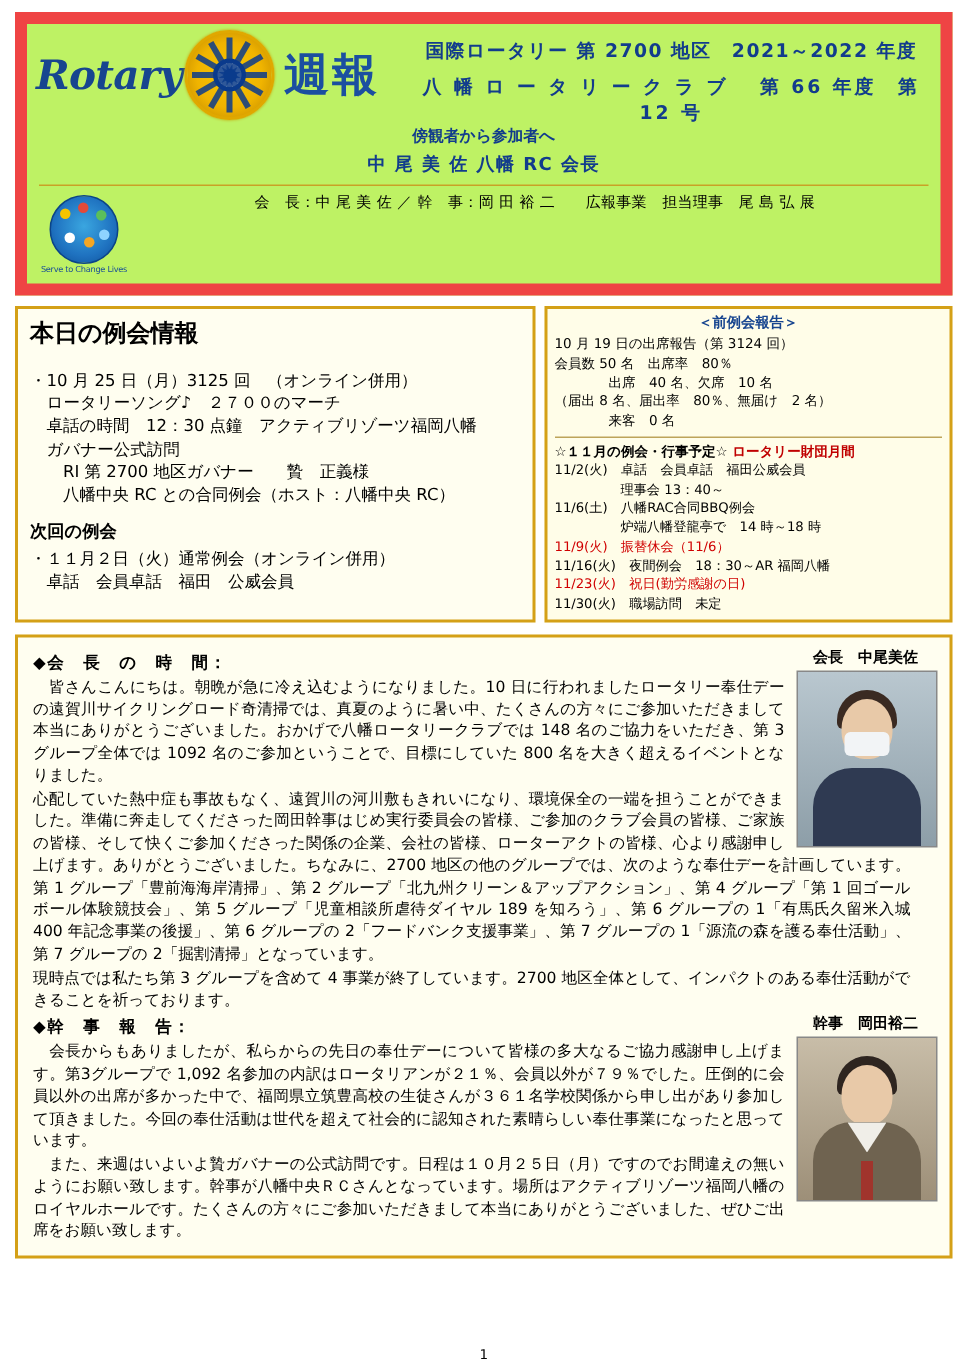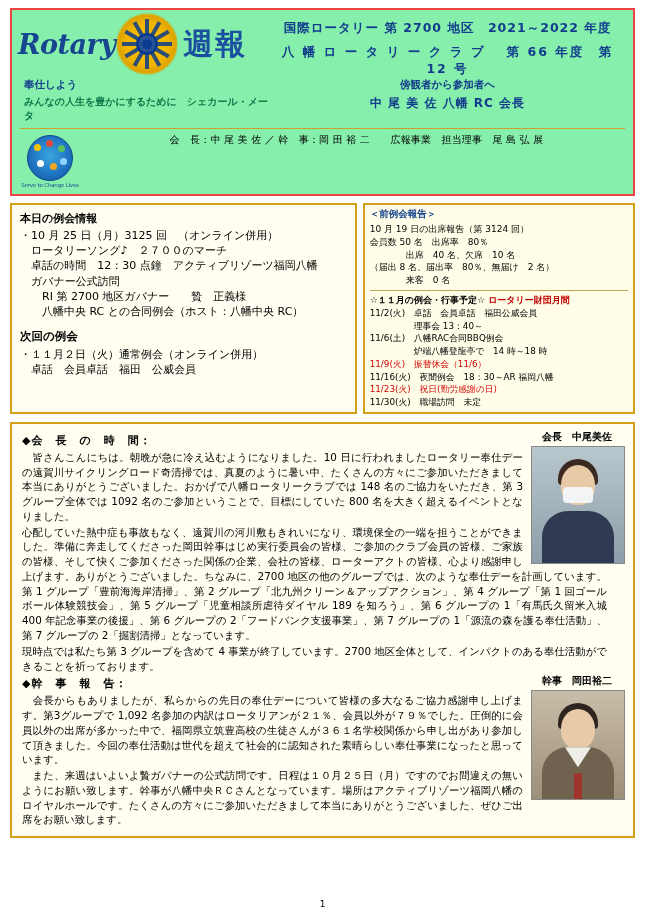--- a/index.html
+++ b/index.html
@@ -18,22 +18,22 @@
   .page {
     width: 645px;
     height: 913px;
     position: relative;
     box-sizing: border-box;
     padding: 8px 10px;
   }
 
   
   .header-box {
-    border: 2px solid #ef4444;
-    background: #86efac;
+    border: 8px solid #ef4444;
+    background: #bef264;
     position: relative;
     padding: 4px 6px 6px 6px;
     box-sizing: border-box;
   }
   .header-top {
     display: flex;
     align-items: flex-start;
     height: 62px;
   }
   .logo-area {
@@ -217,37 +217,37 @@
     box-sizing: border-box;
   }
   .mid-right {
     flex: 1 1 44%;
     border: 2px solid #d4a017;
     background: #fffde8;
     padding: 3px 5px;
     box-sizing: border-box;
   }
   .sec-title {
-    font-size: 11px;
-    font-weight: bold;
-    margin-bottom: 2px;
+    font-size: 16px;
+    font-weight: bold;
+    margin-bottom: 13px;
   }
   .mline {
     font-size: 11px;
     line-height: 1.38;
     white-space: pre;
   }
   .next-title {
     font-size: 11.5px;
     font-weight: bold;
     margin: 10px 0 3px 0;
   }
 
   .rep-head {
-    text-align: left;
+    text-align: center;
     font-size: 9.5px;
     font-weight: bold;
     color: #17458f;
     margin-bottom: 2px;
   }
   .rline {
     font-size: 9px;
     line-height: 1.42;
     white-space: pre;
   }
@@ -411,24 +411,20 @@
         </span>
         <span class="shuho">週報</span>
       </div>
       <div class="header-right">
         <div class="hdr-line1">国際ロータリー 第 2700 地区　2021～2022 年度</div>
         <div class="hdr-line2">八 幡 ロ ー タ リ ー ク ラ ブ 　第 66 年度　第 12 号</div>
       </div>
     </div>
 
     <div class="motto-row">
-      <div class="motto-left">
-        <div class="motto-l1">奉仕しよう</div>
-        <div class="motto-l2">みんなの人生を豊かにするために　シェカール・メータ</div>
-      </div>
       <div class="motto-right">
         <div class="motto-r1">傍観者から参加者へ</div>
         <div class="motto-r2">中 尾 美 佐 八幡 RC 会長</div>
       </div>
     </div>
 
     <hr class="hdr-divider">
 
     <div class="officers">
       <div class="emblem-col">

